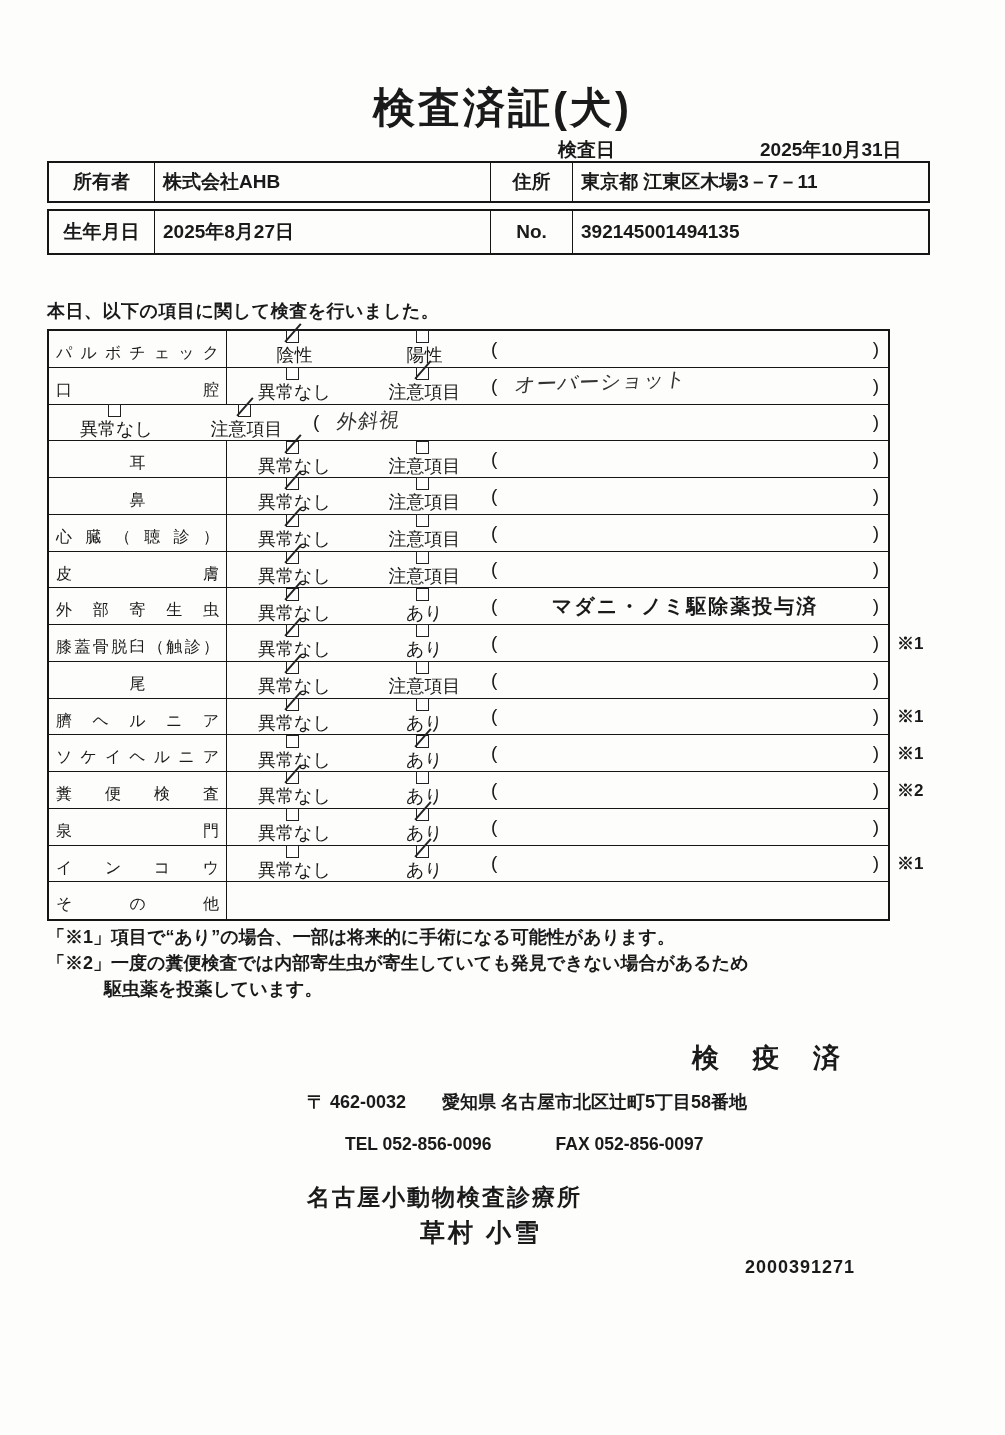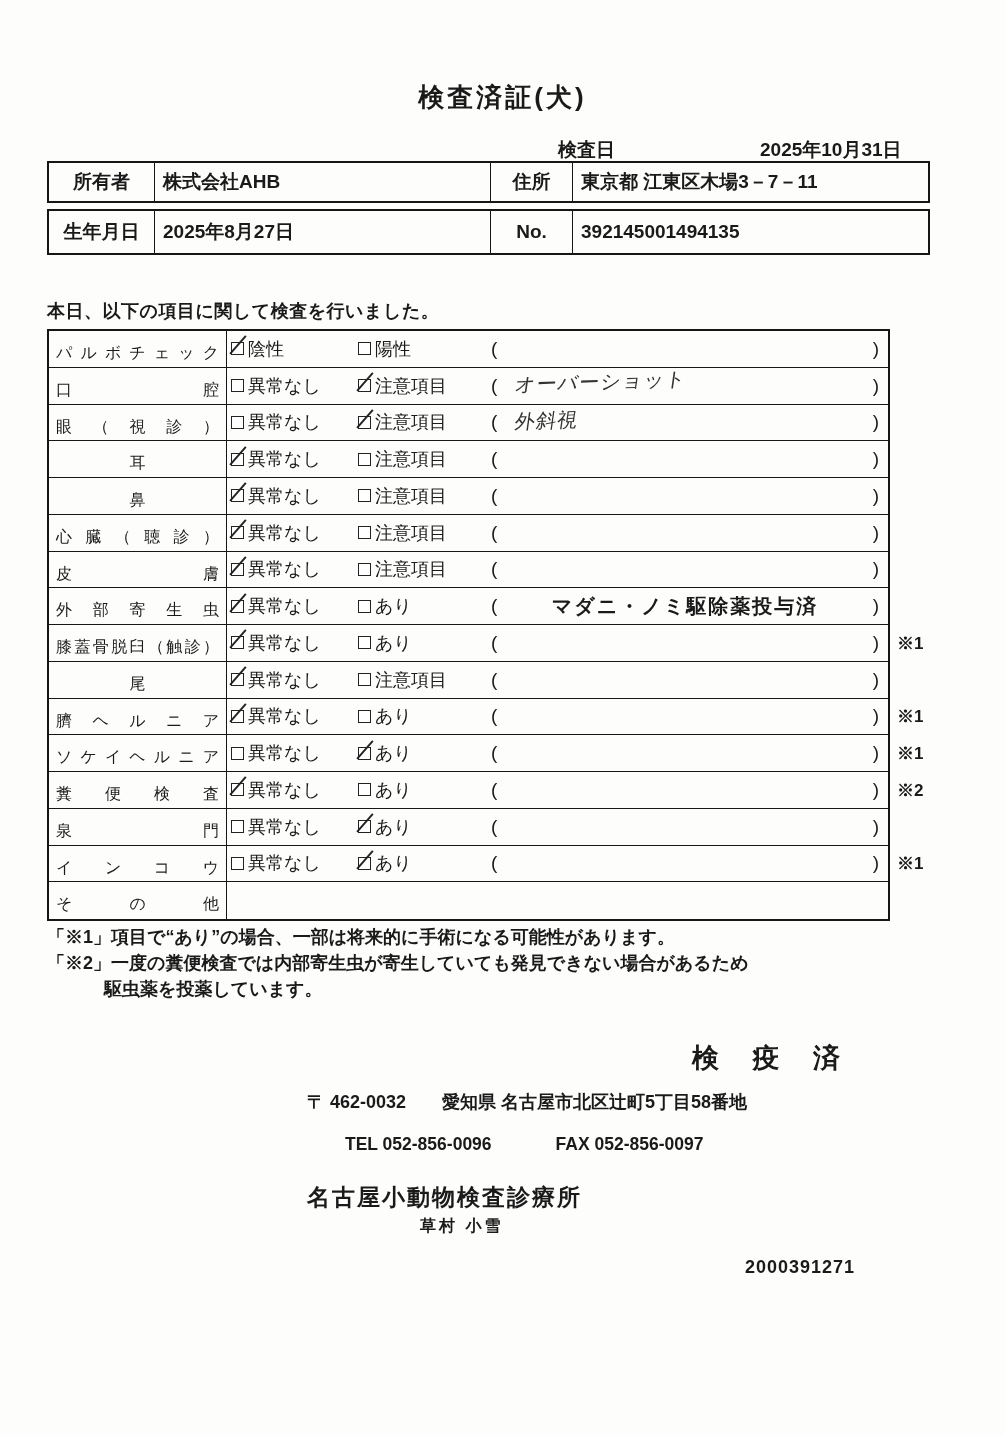--- a/index.html
+++ b/index.html
@@ -9,21 +9,21 @@
     color:#1a1a1a;
     font-family:"Liberation Sans", sans-serif;
     position:relative;
     overflow:hidden;
   }
   .sheet { position:absolute; inset:0; }
 
   
   .title {
     position:absolute; top:80px; left:0; width:100%;
-    text-align:center; font-size:26px; font-weight:700; letter-spacing:3px;
+    text-align:center; font-size:42px; font-weight:700; letter-spacing:3px;
   }
   .date-line { position:absolute; top:137px; left:0; width:100%; font-size:19px; font-weight:600; }
   .date-label { position:absolute; left:558px; }
   .date-value { position:absolute; left:760px; }
 
   
   .info-table {
     position:absolute; left:47px; width:883px;
     border:2px solid #161616; background:transparent;
   }
@@ -60,21 +60,21 @@
   }
   .exam-row:last-child { border-bottom:none; }
   .cell-label {
     width:178px; flex:none; border-right:1.5px solid #161616;
     font-size:16px; font-weight:500; line-height:35px;
     padding:4px 7px; white-space:nowrap; overflow:hidden;
   }
   .cell-label.justify { text-align:justify; text-align-last:justify; text-justify:inter-character; }
   .cell-label.center  { text-align:center; text-align-last:center; }
   .cell-content { flex:1; display:flex; align-items:center; padding-left:4px; }
-  .opt { display:inline-flex; align-items:center; font-size:18px; font-weight:500; white-space:nowrap; }
+  .opt { display:inline-flex; align-items:center; font-size:18px; font-weight:500; white-space:nowrap;flex-direction:column; }
   .opt1 { width:127px; flex:none; }
   .opt2 { width:133px; flex:none; }
   .checkbox {
     width:13px; height:13px; border:1.6px solid #222; background:#fff;
     display:inline-block; position:relative; margin-right:4px; flex:none;
   }
   .checkbox.checked::after {
     content:""; position:absolute; left:-2px; top:10px;
     width:24px; height:1.8px; background:#222;
     transform:rotate(-49deg); transform-origin:left center;
@@ -106,21 +106,21 @@
   }
   .stamp {
     position:absolute; left:692px; top:1040px;
     font-size:27px; font-weight:600; letter-spacing:13px; white-space:nowrap;
   }
   .address-line { position:absolute; left:307px; top:1090px; font-size:18px; font-weight:600; white-space:nowrap; }
   .address-line .postal { margin-right:36px; }
   .tel-line { position:absolute; left:345px; top:1134px; font-size:17.5px; font-weight:600; white-space:nowrap; }
   .tel-line .fax { margin-left:20px;padding-left:44px; }
   .clinic-name { position:absolute; left:307px; top:1182px; font-size:23px; font-weight:600; letter-spacing:2px; white-space:nowrap; }
-  .vet-name { position:absolute; left:420px; top:1216px; font-size:16px; font-weight:600; letter-spacing:3px; white-space:nowrap; }
+  .vet-name { position:absolute; left:420px; top:1216px; font-size:25px; font-weight:600; letter-spacing:3px; white-space:nowrap; }
   .serial { position:absolute; left:745px; top:1257px; font-size:18px; font-weight:600; letter-spacing:1px; }
 </style>
 </head>
 <body>
 
 <div class="sheet">
 
   <div class="title">検査済証(犬)</div>
 
   <div class="date-line">
@@ -183,21 +183,20 @@
         <span class="paren-area">
           <span class="paren open">(</span>
           <span class="paren-text handwritten">オーバーショット</span>
           <span class="paren close">)</span>
         </span>
       </div>
       <span class="row-note"></span>
     </div>
 
     <div class="exam-row">
-      <div class="cell-label justify">眼（視診）</div>
       <div class="cell-content">
         <span class="opt opt1">
           <span class="checkbox"></span>
           <span class="opt-label">異常なし</span>
         </span>
         <span class="opt opt2">
           <span class="checkbox checked"></span>
           <span class="opt-label">注意項目</span>
         </span>
         <span class="paren-area">

